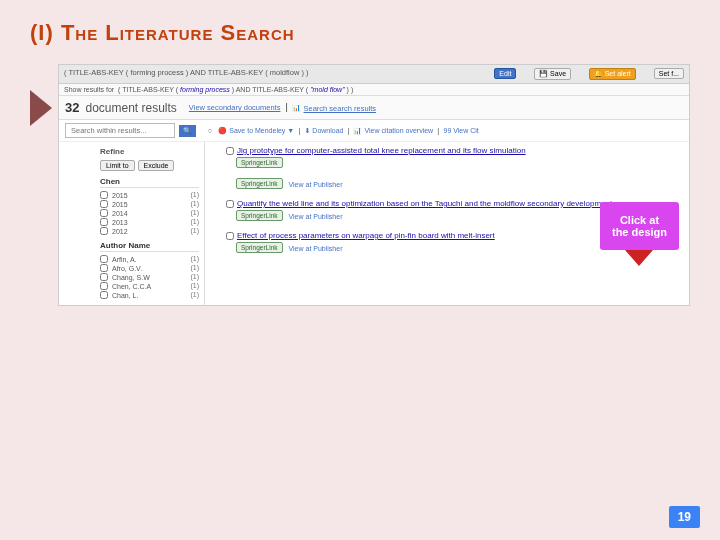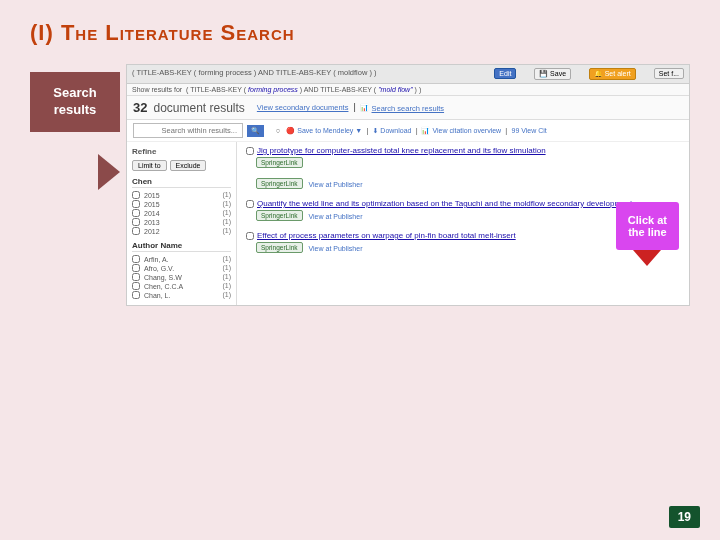--- a/index.html
+++ b/index.html
@@ -148,35 +148,35 @@
       gap: 4px;
       border-bottom: 1px solid #eee;
     }
 
     .search-within-input {
       border: 1px solid #bbb;
       padding: 2px 5px;
       font-size: 7.5px;
       width: 110px;
       color: #999;
-      text-align: right;
     }
 
     .search-btn {
       background: #4472c4;
       color: white;
       border: none;
       padding: 2px 4px;
       font-size: 7px;
       cursor: pointer;
     }
 
     .main-content {
       display: flex;
-      gap: 4px;
+      gap: 16px;
+      margin-left: 36px;
     }
 
     .left-panel {
       width: 110px;
       border-right: 1px solid #ddd;
       padding: 5px;
       flex-shrink: 0;
     }
 
     .refine-title {
@@ -302,21 +302,21 @@
       border-left: 14px solid transparent;
       border-right: 14px solid transparent;
       border-top: 16px solid #cc2222;
       margin: 0 auto;
     }
 
     .page-number-badge {
       position: absolute;
       bottom: 12px;
       right: 20px;
-      background: #14532d;
+      background: #3b82f6;
       color: white;
       font-size: 12px;
       font-weight: bold;
       padding: 4px 9px;
       border-radius: 2px;
     }
 
     .toolbar-row2 {
       background: #f9f9f9;
       border-bottom: 1px solid #ddd;
@@ -340,21 +340,20 @@
 </head>
 <body>
 
 <div class="page-container">
 
   <div class="main-title">(I) The Literature Search</div>
 
   <div class="content-area">
 
     <div style="display:flex; flex-direction:column; align-items:flex-end; margin-top: 4px;">
-      <div class="search-results-label">Search results</div>
       <div style="display:flex; align-items:center; margin-top: 6px;">
         <div class="arrow-right"></div>
       </div>
     </div>
 
     <div class="browser-screenshot">
 
       <div class="browser-toolbar">
         <span class="toolbar-query">( TITLE-ABS-KEY ( forming process ) AND TITLE-ABS-KEY ( moldflow ) )</span>
         <button class="toolbar-btn blue">Edit</button>
@@ -507,32 +506,32 @@
             </div>
             <div style="margin-left:10px; margin-top:2px; display:flex; gap:6px; align-items:center;">
               <span class="springer-badge">SpringerLink</span>
               <span class="view-publisher" style="cursor:pointer; color:#4472c4;">View at Publisher</span>
             </div>
           </div>
 
           <div class="result-item">
             <div class="result-checkbox-row">
               <input type="checkbox" style="margin-top: 1px; width: 8px; height: 8px;">
-              <span class="result-title-link">Effect of process parameters on warpage of pin-fin board total melt-insert</span>
+              <span class="result-title-link">Effect of process parameters on warpage of pin-fin board with melt-insert</span>
             </div>
             <div style="margin-left:10px; margin-top:2px; display:flex; gap:6px; align-items:center;">
               <span class="springer-badge">SpringerLink</span>
               <span class="view-publisher" style="cursor:pointer; color:#4472c4;">View at Publisher</span>
             </div>
           </div>
 
           <div class="click-at-title-callout">
             <div class="callout-box">
               <div>Click at</div>
-              <div>the line</div>
+              <div>the design</div>
             </div>
             <div class="callout-arrow-down"></div>
           </div>
 
         </div>
       </div>
     </div>
   </div>
 
   <div class="page-number-badge">19</div>

